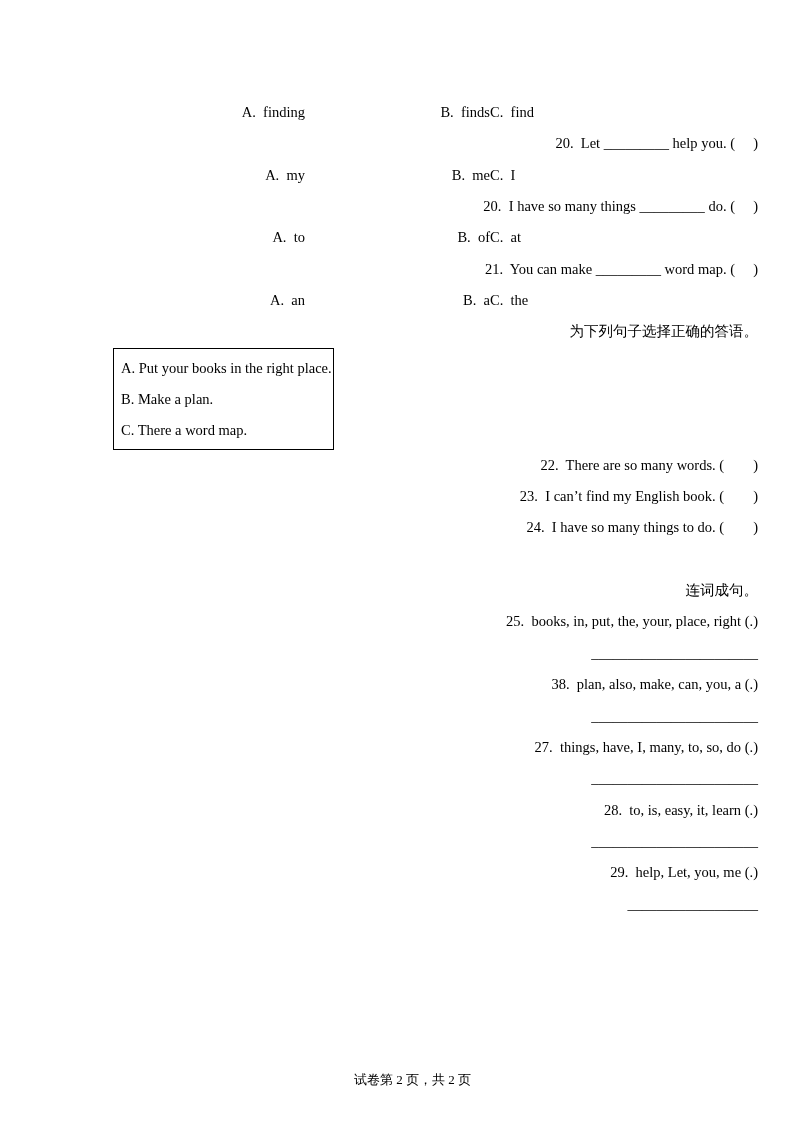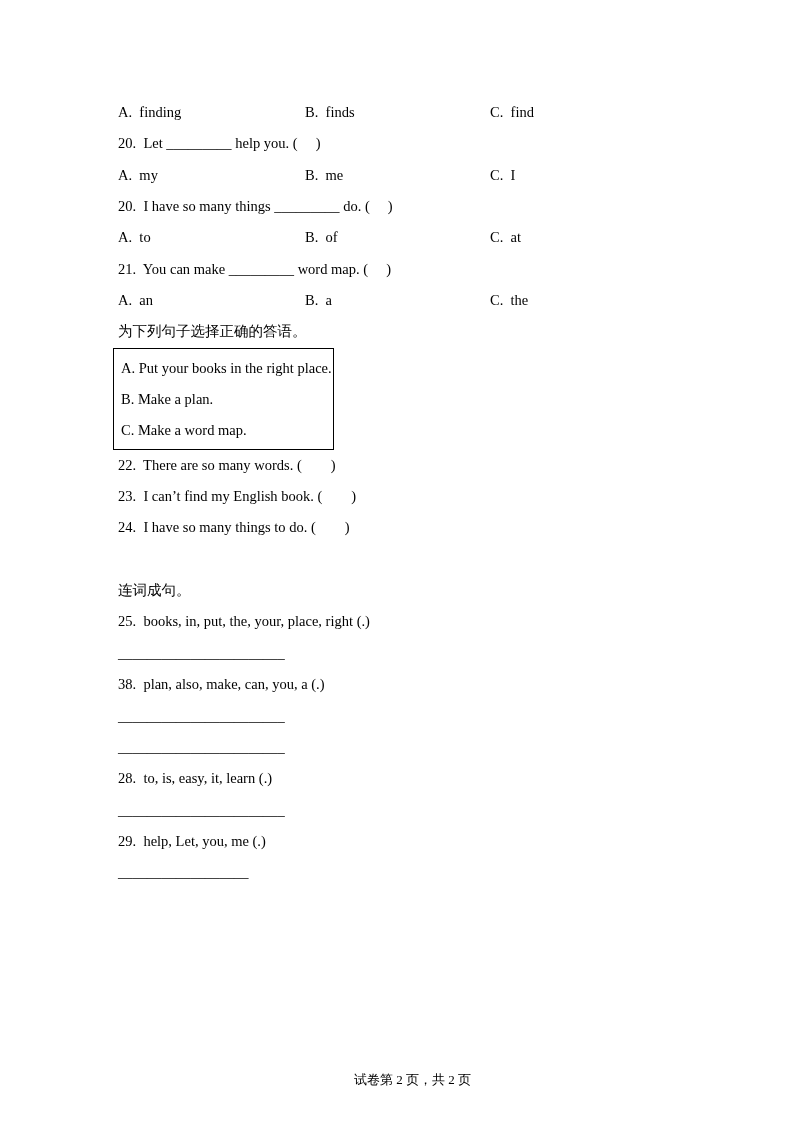--- a/index.html
+++ b/index.html
@@ -25,20 +25,21 @@
     position: absolute;
     left: 118px;
     top: 97px;
     width: 640px;
     font-size: 14.5px;
   }
   .line {
     height: 31.35px;
     line-height: 31.35px;
     white-space: pre;
+    text-align: right;
   }
   .opts {
     display: flex;
   }
   .opt {
     display: inline-block;
     white-space: pre;
   }
   .opt.o1 { width: 187px; }
   .opt.o2 { width: 185px; }
@@ -108,37 +109,38 @@
       <span class="opt o1">A.  an</span>
       <span class="opt o2">B.  a</span>
       <span class="opt o3">C.  the</span>
     </div>
 
     <div class="line">为下列句子选择正确的答语。</div>
 
     <div class="reply-box">
       <div class="box-line">A. Put your books in the right place.</div>
       <div class="box-line">B. Make a plan.</div>
-      <div class="box-line">C. Make a word map.</div>
+      <div class="box-line">C. There a word map.</div>
     </div>
 
     <div class="line">22.  There are so many words. (        )</div>
     <div class="line">23.  I can’t find my English book. (        )</div>
     <div class="line">24.  I have so many things to do. (        )</div>
 
     <div class="line spacer"></div>
 
     <div class="line">连词成句。</div>
 
     <div class="line">25.  books, in, put, the, your, place, right (.)</div>
     <div class="line blank">_______________________</div>
 
     <div class="line">38.  plan, also, make, can, you, a (.)</div>
     <div class="line blank">_______________________</div>
 
+    <div class="line">27.  things, have, I, many, to, so, do (.)</div>
     <div class="line blank">_______________________</div>
 
     <div class="line">28.  to, is, easy, it, learn (.)</div>
     <div class="line blank">_______________________</div>
 
     <div class="line">29.  help, Let, you, me (.)</div>
     <div class="line blank">__________________</div>
 
   </div>
 

